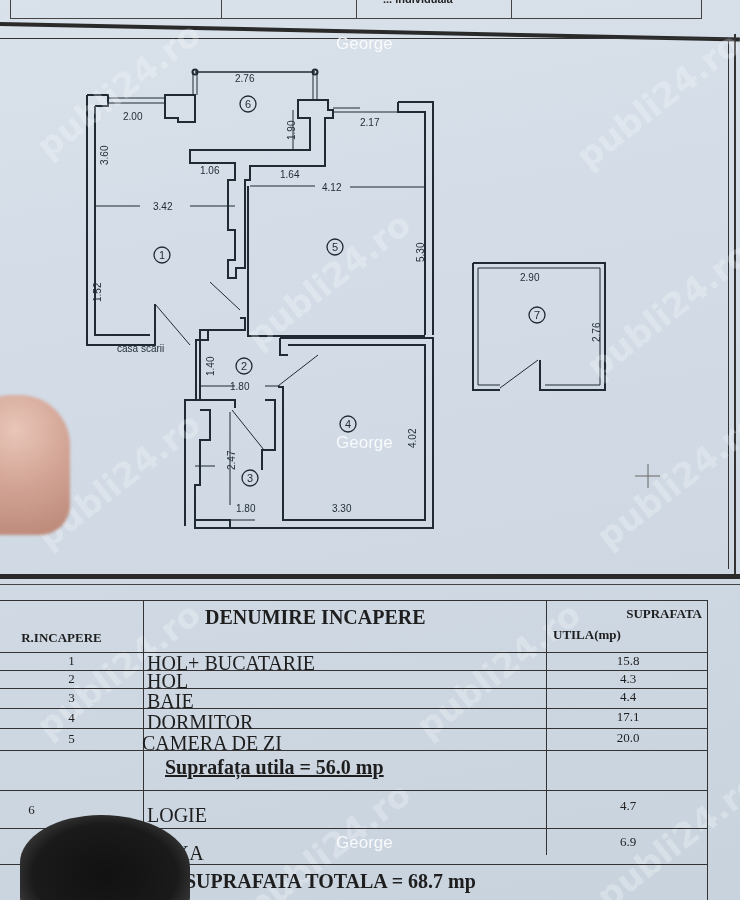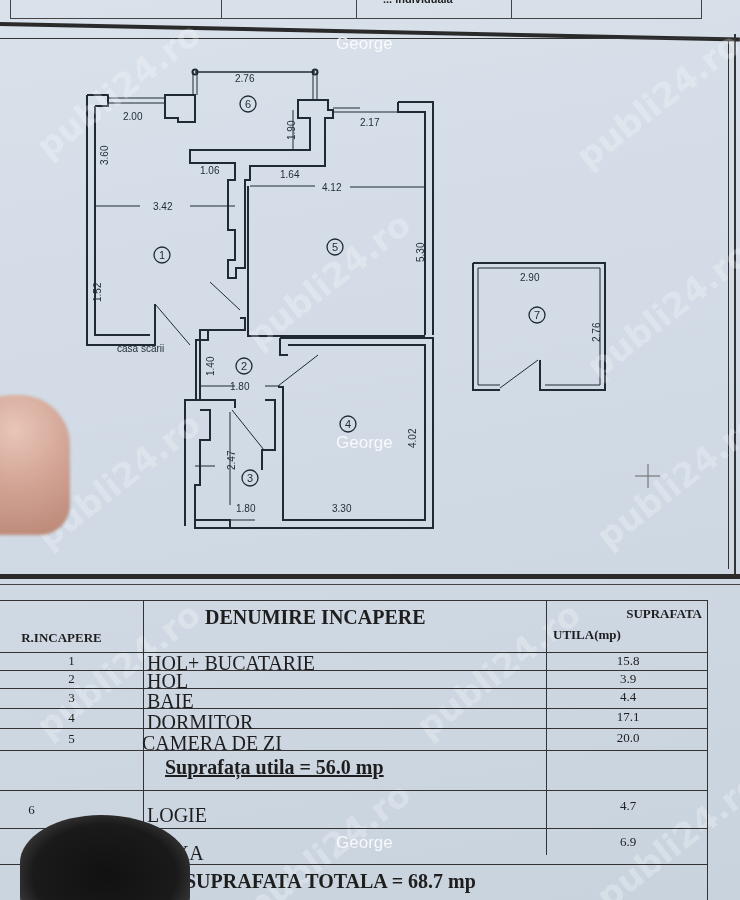--- a/index.html
+++ b/index.html
@@ -168,21 +168,21 @@
     </div>
 
     <div class="row" style="top:54px;height:18px;">
       <span class="col1" style="top:1px;">1</span>
       <span class="col2" style="left:147px;top:0;">HOL+  BUCATARIE</span>
       <span class="col3" style="top:1px;">15.8</span>
     </div>
     <div class="row" style="top:72px;height:18px;">
       <span class="col1" style="top:1px;">2</span>
       <span class="col2" style="left:147px;top:0;text-align:right;">HOL</span>
-      <span class="col3" style="top:1px;">3.9</span>
+      <span class="col3" style="top:1px;">4.3</span>
     </div>
     <div class="row" style="top:90px;height:20px;">
       <span class="col1" style="top:2px;">3</span>
       <span class="col2" style="left:147px;top:2px;">BAIE</span>
       <span class="col3" style="top:1px;">4.4</span>
     </div>
     <div class="row" style="top:110px;height:20px;">
       <span class="col1" style="top:2px;">4</span>
       <span class="col2" style="left:147px;top:3px;">DORMITOR</span>
       <span class="col3" style="top:1px;">17.1</span>

